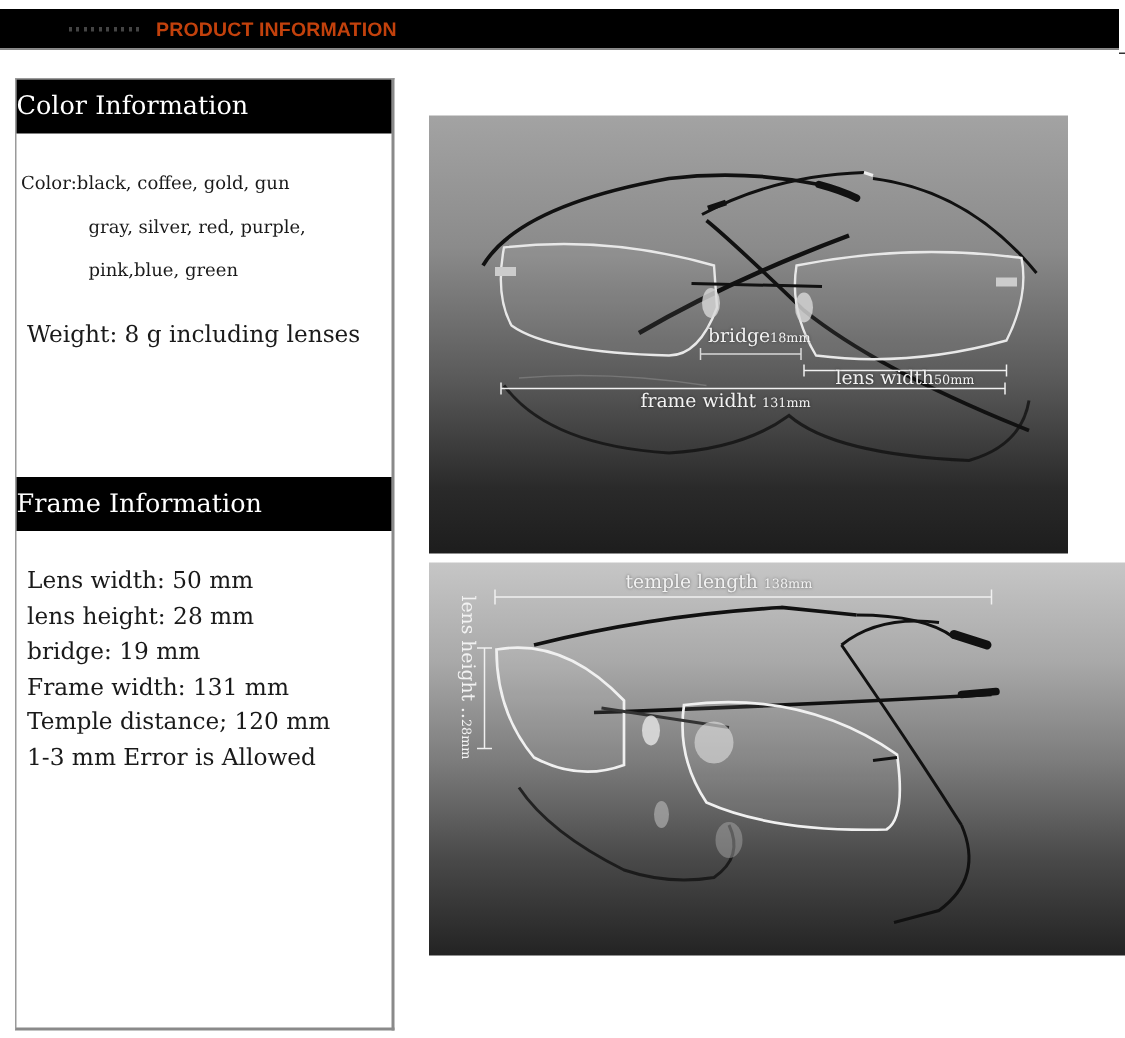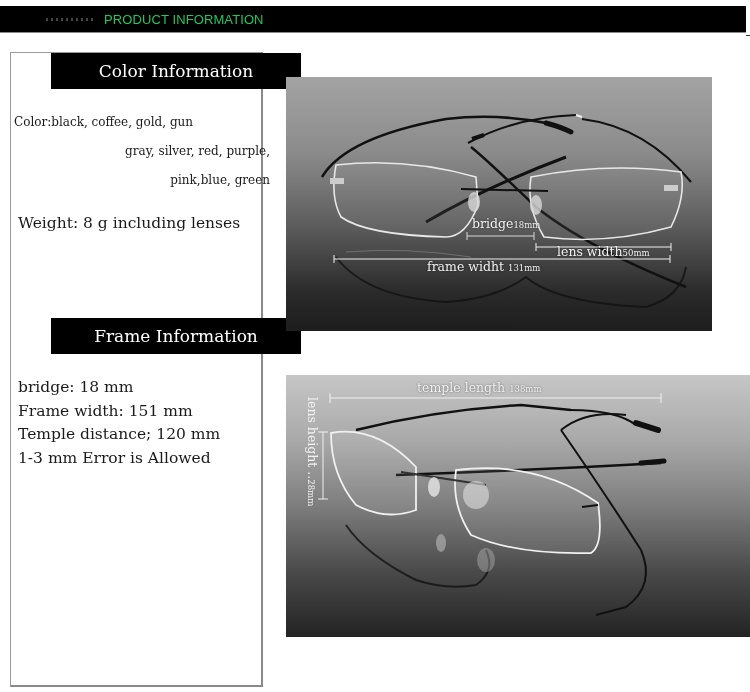--- a/index.html
+++ b/index.html
@@ -5,60 +5,60 @@
     * { box-sizing: border-box; margin: 0; padding: 0; }
     html, body { width: 750px; height: 692px; background: #ffffff; overflow: hidden; }
     body { position: relative; font-family: "DejaVu Serif", "Liberation Serif", serif; color: #1a1a1a; }
 
     .header-bar {
       position: absolute; left: 0; top: 6px; width: 746px; height: 27px;
       background: #000; border-bottom: 1px solid #8a8a8a;
     }
     .header-title {
       position: absolute; left: 104px; top: 6px;
-      font-family: "Liberation Sans", sans-serif; font-weight: normal;
-      font-size: 13px; color: #22c55e; letter-spacing: 0.1px;
+      font-family: "Liberation Sans", sans-serif; font-weight: bold;
+      font-size: 13px; color: #c2410c; letter-spacing: 0.1px;
     }
     .header-dots {
       position: absolute; left: 46px; top: 12px; width: 50px; height: 3px;
       background: repeating-linear-gradient(90deg, #444 0 2px, transparent 2px 5px);
     }
     .edge-tick { position: absolute; left: 746px; top: 35px; width: 4px; height: 1px; background: #333; }
 
     .left-panel {
       position: absolute; left: 10px; top: 52px; width: 253px; height: 635px;
       border: 1px solid #9a9a9a; border-right: 2px solid #8a8a8a; border-bottom: 2px solid #8a8a8a;
       background: #fff;
     }
     .section-head {
       position: absolute; left: 0; width: 100%; height: 36px; background: #000;
-      color: #fff; text-align: center; font-size: 17px; line-height: 36px; margin-left: 40px;
+      color: #fff; text-align: left; font-size: 17px; line-height: 36px;
     }
     .sec-color { top: 0; }
     .sec-size { top: 265px; height: 36px; }
 
     .color-text {
       position: absolute; left: 3px; top: 55px; width: 256px;
       font-size: 12px; line-height: 29px; white-space: nowrap;
     }
-    .color-text .indent { padding-left: 45px; display: block; text-align: right; }
+    .color-text .indent { padding-left: 45px; display: block; }
     .weight-text {
       position: absolute; left: 7px; top: 161px;
       font-size: 15.5px; white-space: nowrap;
     }
     .size-list {
       position: absolute; left: 7px; top: 323px;
       font-size: 15.5px; line-height: 23.6px; white-space: nowrap;
     }
 
     .photo {
       position: absolute; overflow: hidden;
     }
     .photo-1 {
-      left: 286px; top: 77px; width: 426px; height: 254px;
+      left: 286px; top: 77px; width: 426px; height: 292px;
       background: linear-gradient(180deg, #a3a3a3 0%, #8b8b8b 30%, #5a5a5a 60%, #2a2a2a 85%, #1d1d1d 100%);
     }
     .photo-2 {
       left: 286px; top: 375px; width: 468px; height: 262px;
       background: linear-gradient(180deg, #c6c6c6 0%, #a9a9a9 25%, #7d7d7d 50%, #4a4a4a 75%, #232323 100%);
     }
     .photo svg { position: absolute; left: 0; top: 0; }
     .anno {
       position: absolute; color: #f2f2f2; font-size: 12.5px; white-space: nowrap;
       text-shadow: 0 0 2px rgba(0,0,0,0.5);
@@ -84,22 +84,24 @@
   <div class="color-text">
     <span style="display:block">Color:black, coffee, gold, gun</span>
     <span class="indent">gray, silver, red, purple,</span>
     <span class="indent">pink,blue, green</span>
   </div>
   <div class="weight-text">Weight: 8 g including lenses</div>
 
   <div class="section-head sec-size">Frame Information</div>
 
   <div class="size-list">
-    <div>bridge: 18 mm</div>
-    <div>Frame width: 151 mm</div>
+    <div>Lens width: 50 mm</div>
+    <div>lens height: 28 mm</div>
+    <div>bridge: 19 mm</div>
+    <div>Frame width: 131 mm</div>
     <div>Temple distance; 120 mm</div>
     <div>1-3 mm Error is Allowed</div>
   </div>
 </div>
 
 <div class="photo photo-1">
   <svg width="426" height="254" viewBox="0 0 426 254">
 
     <path d="M36 100 Q60 60 160 42 Q210 36 260 46" stroke="#111" stroke-width="2.5" fill="none"></path>
     <path d="M260 46 Q275 50 285 55" stroke="#111" stroke-width="5" fill="none" stroke-linecap="round"></path>

